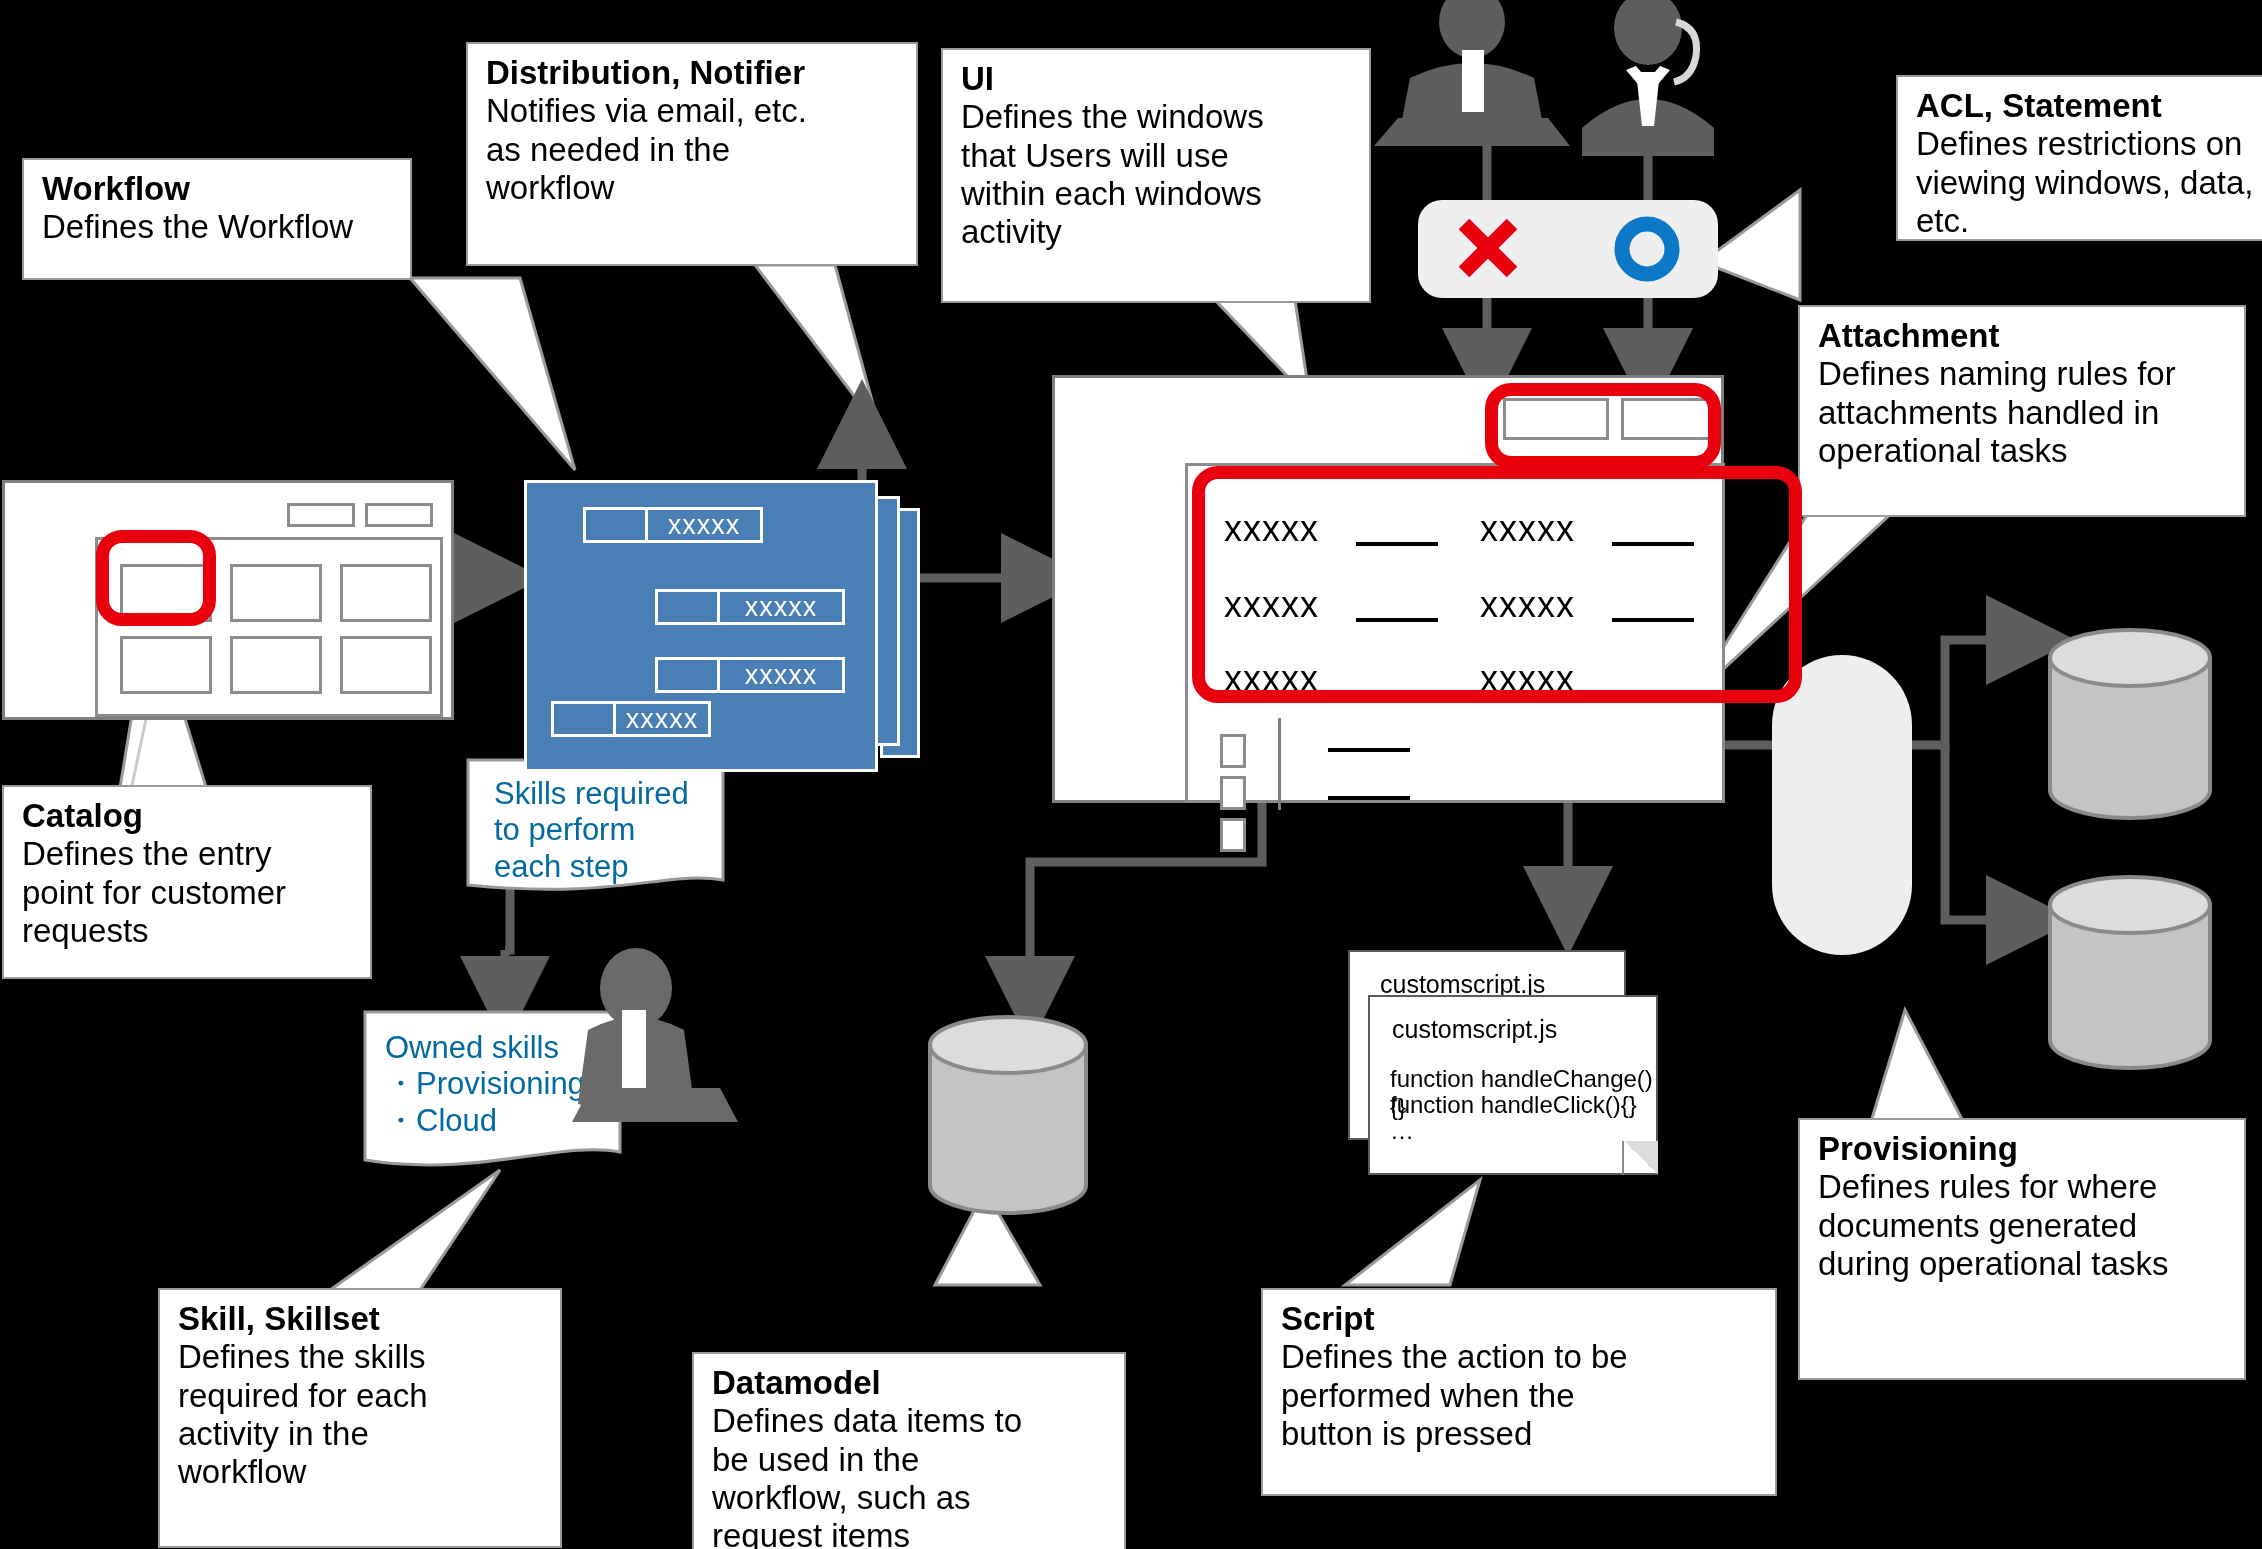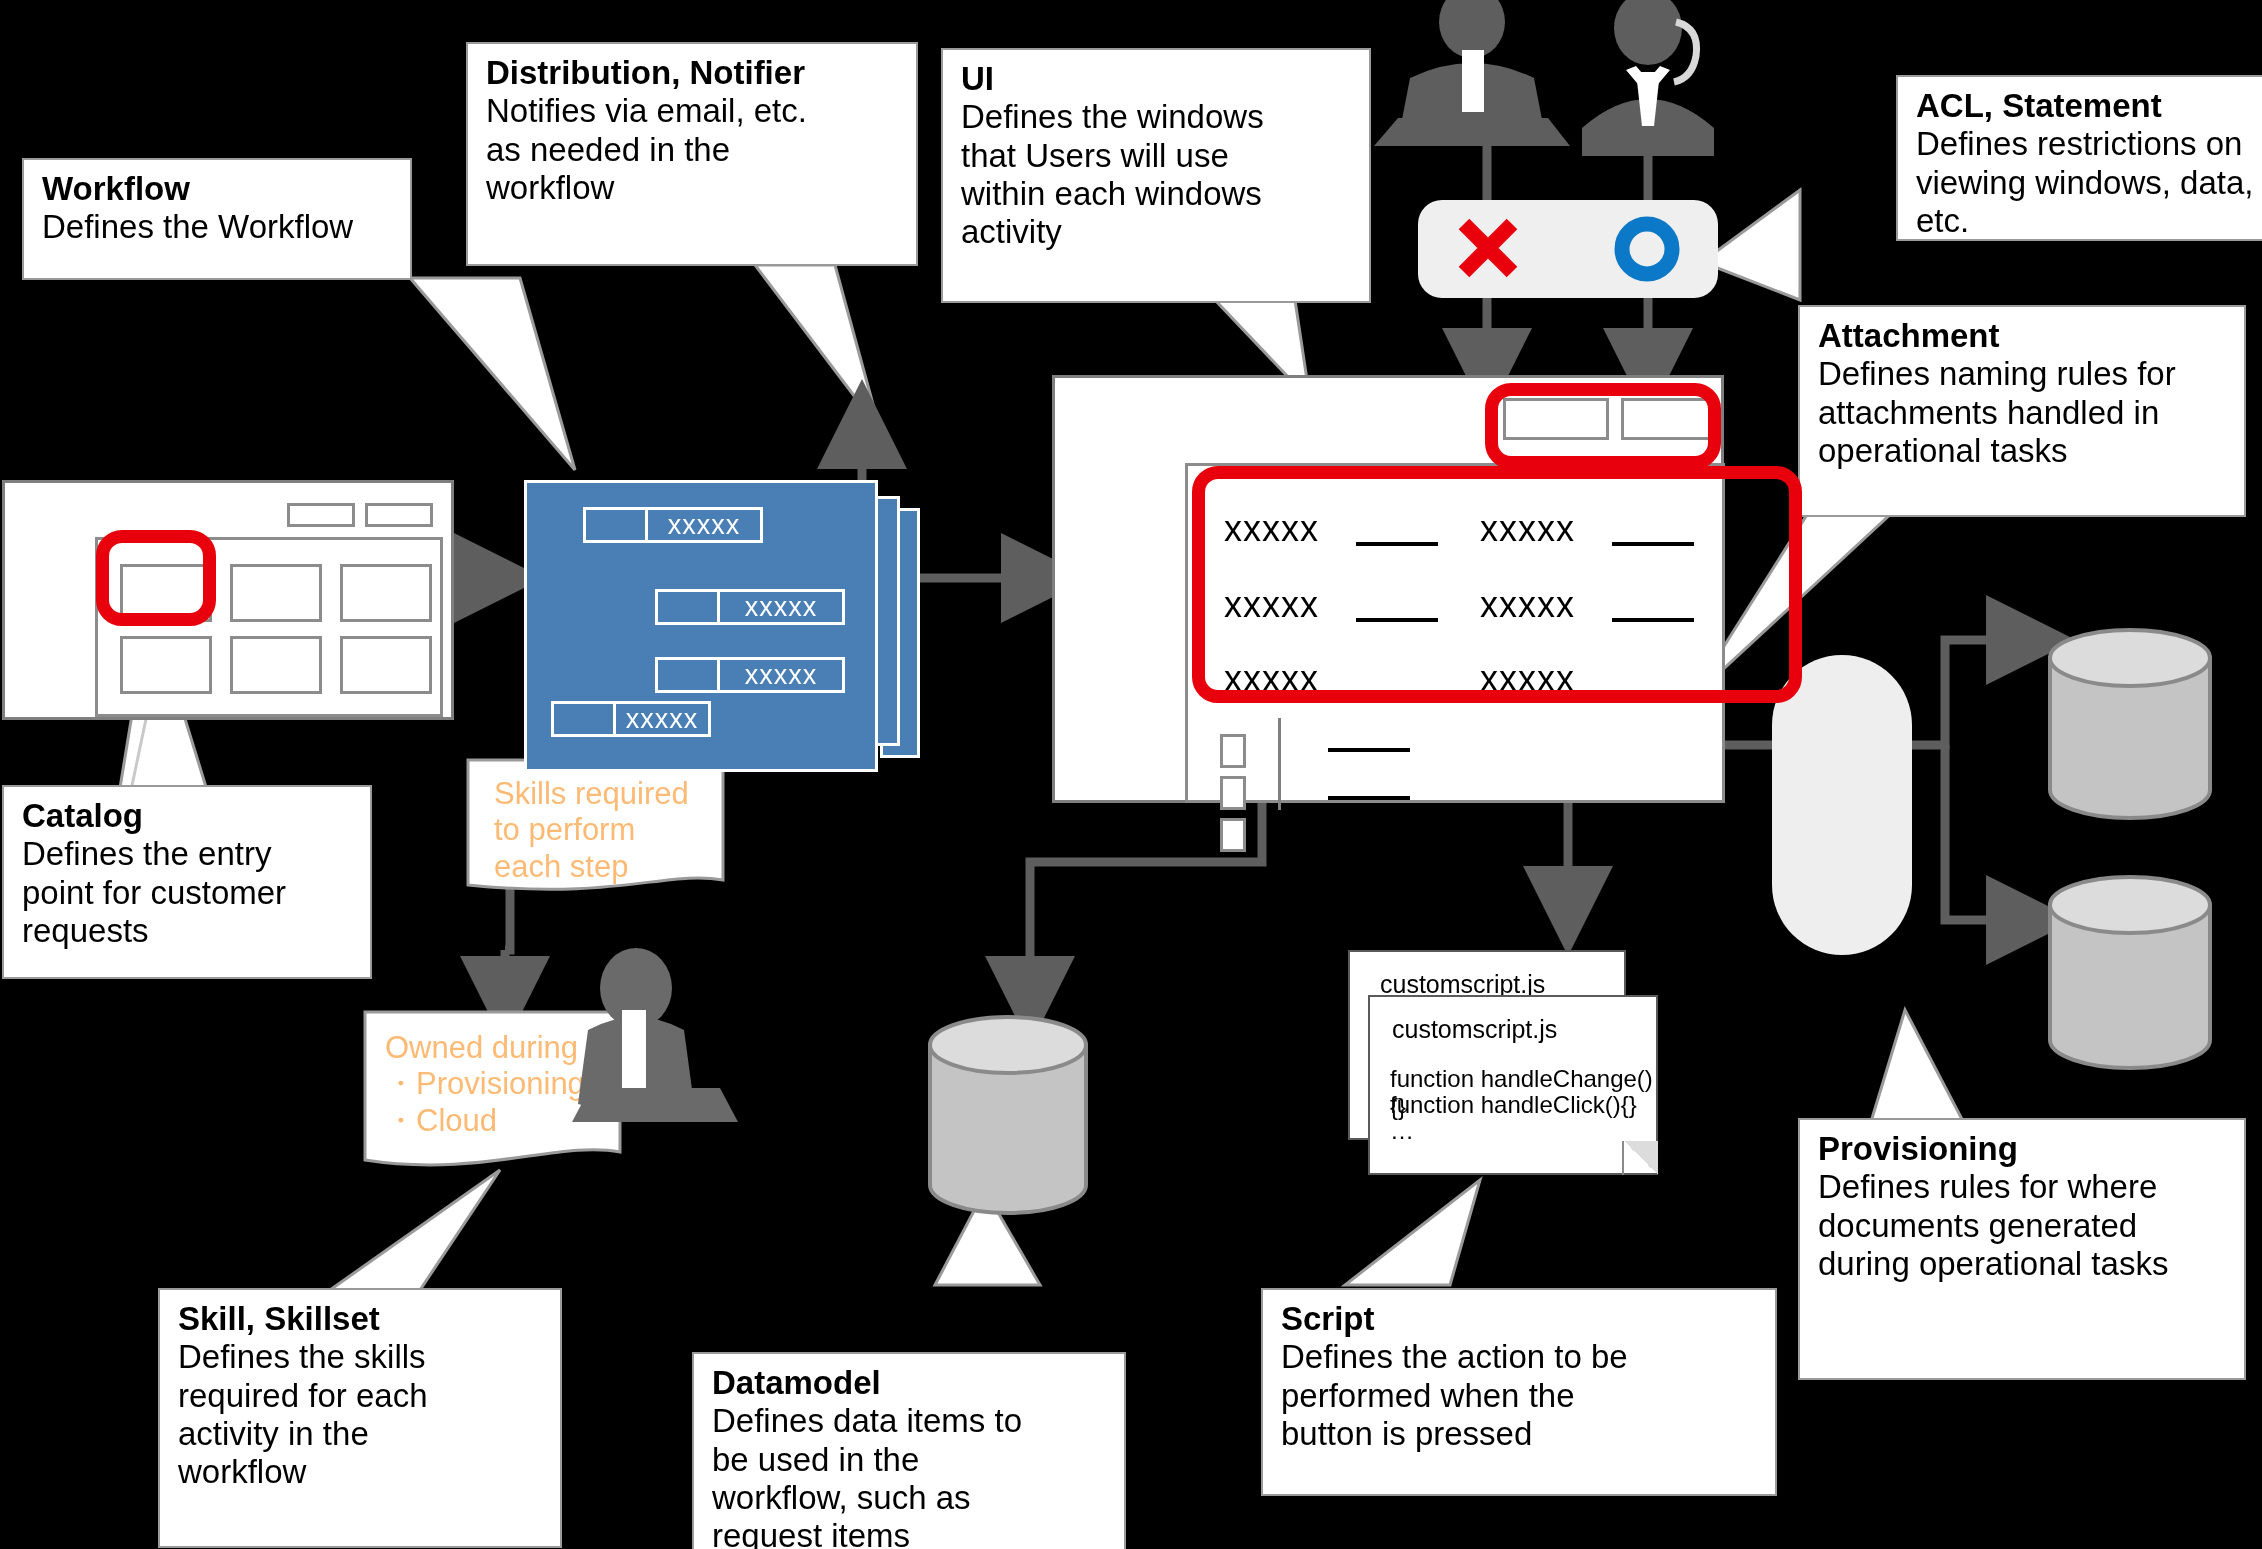--- a/index.html
+++ b/index.html
@@ -23,21 +23,21 @@
 
   
   .wfcard{position:absolute;background:#4a7fb5;border:3px solid #ffffff;box-sizing:border-box;}
   .wfrow{position:absolute;border:3px solid #ffffff;box-sizing:border-box;display:flex;align-items:center;}
   .wfrow .cellA{width:62px;height:100%;border-right:3px solid #fff;box-sizing:border-box;}
   .wfrow .cellB{flex:1;height:100%;display:flex;align-items:center;justify-content:center;
                 color:#fff;font-size:27px;letter-spacing:1px;}
 
   
   .wavydoc{position:absolute;}
-  .wavydoc .txt{position:absolute;left:26px;top:16px;font-size:31px;line-height:1.17;color:#fdba74;white-space:nowrap;}
+  .wavydoc .txt{position:absolute;left:26px;top:16px;font-size:31px;line-height:1.17;color:#0369a1;white-space:nowrap;}
 
   
   .paper{position:absolute;background:#fff;border:2px solid #5a5a5a;box-sizing:border-box;}
   .paper .lbl{font-size:22px;}
 
   
   .redring{position:absolute;border:13px solid #e8000d;border-radius:26px;box-sizing:border-box;}
 
   .xlabel{font-size:36px;letter-spacing:1px;}
   .blackline{background:#000;height:4px;}
@@ -237,21 +237,21 @@
   <div class="wavydoc" style="left:468px;top:760px;width:258px;height:130px;">
     <div class="txt">
       <div>Skills required</div>
       <div>to perform</div>
       <div>each step</div>
     </div>
   </div>
 
   <div class="wavydoc" style="left:365px;top:1012px;width:258px;height:150px;">
     <div class="txt" style="left:20px;top:18px;">
-      <div>Owned during</div>
+      <div>Owned skills</div>
       <div>・Provisioning</div>
       <div>・Cloud</div>
     </div>
   </div>
 
   <svg class="lines" style="left:0;top:0;" viewBox="0 0 2262 1549">
     <g fill="#6a6a6a">
       <ellipse cx="636" cy="988" rx="36" ry="40"></ellipse>
       <path d="M588,1030 q48,-26 96,0 l10,74 q-60,16 -116,0 Z"></path>
       <path d="M590,1088 l130,0 l18,34 l-166,0 Z" fill="#6a6a6a"></path>

